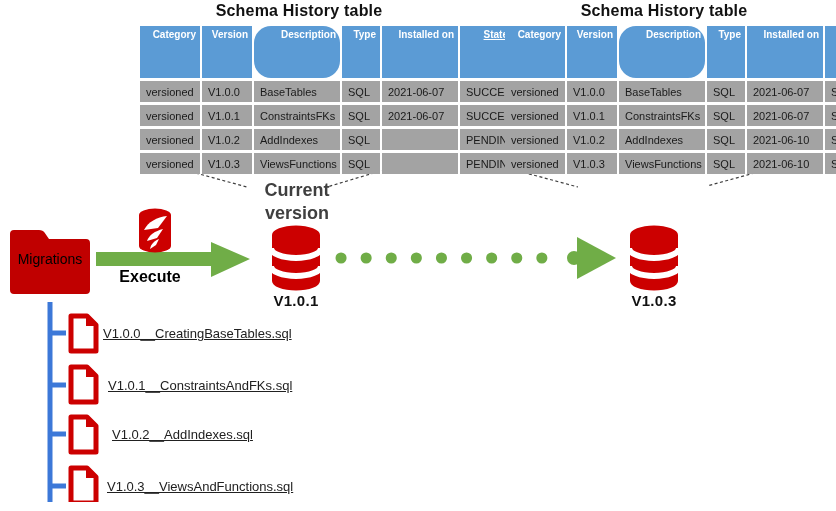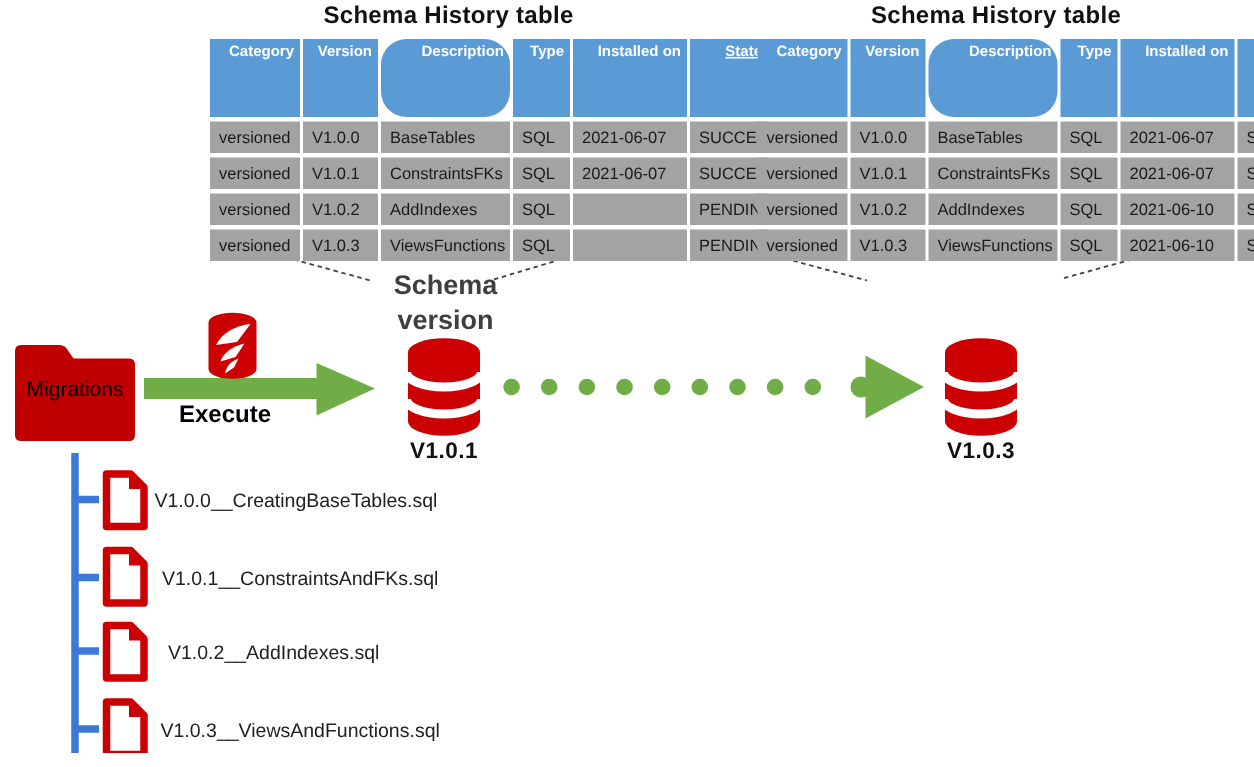--- a/index.html
+++ b/index.html
@@ -31,21 +31,21 @@
   table.schema th:nth-child(4){width:29px;}
   table.schema th:nth-child(5){width:67px;}
   table.schema th:nth-child(6){width:43px;text-decoration:underline;}
 
   
   .version-caption{font-size:18px;font-weight:bold;color:#3F3F3F;text-align:center;line-height:23px;}
   .db-version{font-size:15px;font-weight:bold;color:#111;text-align:center;letter-spacing:0.3px;}
   .execute-label{font-size:16px;font-weight:bold;color:#000;text-align:center;}
   .folder-label{position:absolute;left:0;top:25px;width:100%;text-align:center;
     font-size:14px;color:#000;}
-  .file-label{font-size:13px;color:#212121;white-space:nowrap;}
+  .file-label{font-size:13px;color:#212121;white-space:nowrap;text-decoration:underline;}
 </style>
 </head>
 <body>
 
 <div id="stage">
 
   <svg class="overlay" viewBox="0 0 836 511">
 
     <path d="M148 160 L247 187" stroke="#404040" stroke-width="1.2" stroke-dasharray="3 2.5" fill="none"></path>
     <path d="M427 157 L327 187" stroke="#404040" stroke-width="1.2" stroke-dasharray="3 2.5" fill="none"></path>
@@ -176,21 +176,21 @@
   <svg class="abs" style="left:137px;top:208px;" width="36" height="45" viewBox="0 0 36 45">
     <path d="M2 7 A16 6.5 0 0 1 34 7 L34 38 A16 6.5 0 0 1 2 38 Z" fill="#CC0000"></path>
     <path d="M30 8 C20 9 11 14 7 22 L21 20 Z" fill="#fff"></path>
     <path d="M26 21 C18 23 12 27 10 33 L20 30 Z" fill="#fff"></path>
     <path d="M22 31 C17 33 14 36 13 41 L19 37 Z" fill="#fff"></path>
   </svg>
 
   <div class="abs execute-label" style="left:100px;top:268px;width:100px;">Execute</div>
 
   <div class="abs version-caption" style="left:238px;top:179px;width:118px;">
-    <div>Schema</div>
+    <div>Current</div>
     <div>version</div>
   </div>
   <svg class="abs" style="left:270px;top:225px;" width="52" height="66" viewBox="0 0 52 66">
     <path d="M2 10 A24 9.5 0 0 1 50 10 L50 56 A24 9.5 0 0 1 2 56 Z" fill="#CC0000"></path>
     <path d="M1 23 A25 10 0 0 0 51 23" stroke="#fff" stroke-width="6" fill="none"></path>
     <path d="M1 41 A25 10 0 0 0 51 41" stroke="#fff" stroke-width="6" fill="none"></path>
   </svg>
   <div class="abs db-version" style="left:262px;top:292px;width:68px;">V1.0.1</div>
 
   <svg class="abs" style="left:628px;top:225px;" width="52" height="66" viewBox="0 0 52 66">

